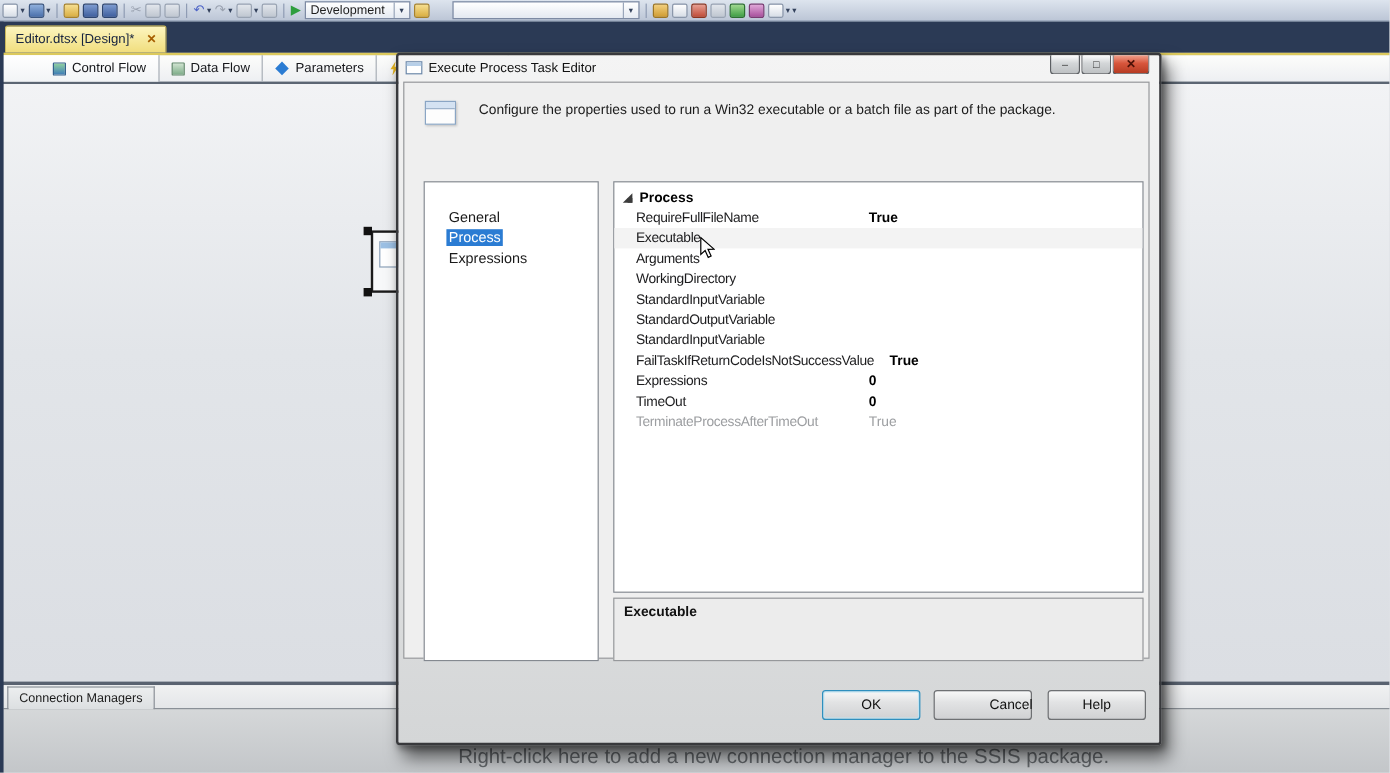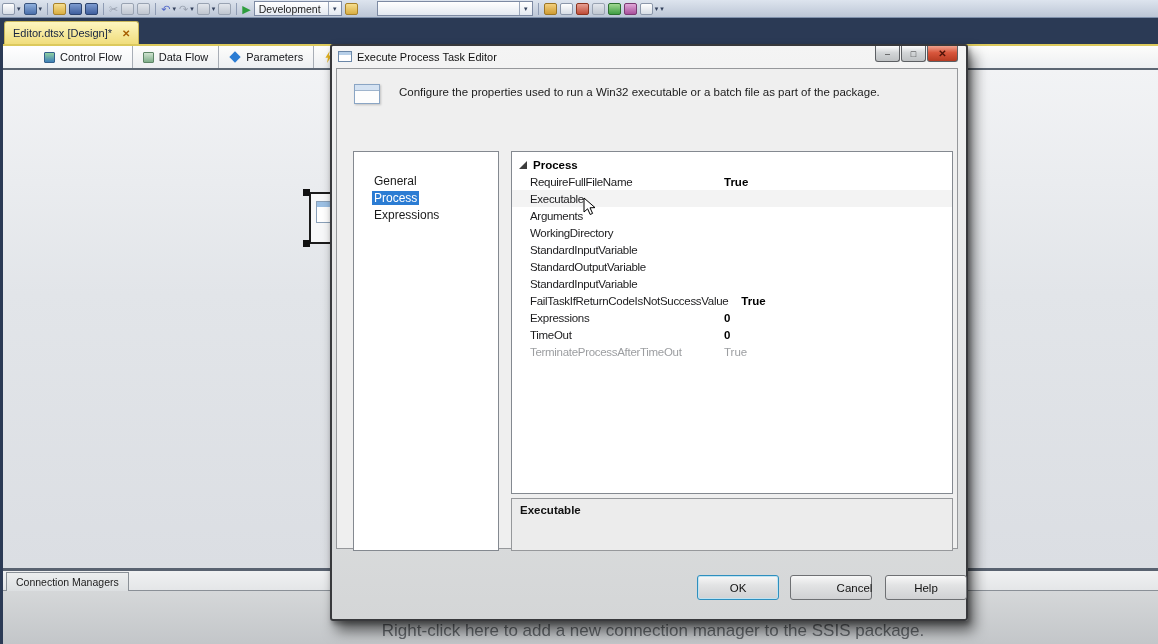--- a/index.html
+++ b/index.html
@@ -124,21 +124,21 @@
   .cursor-arrow { position:absolute; left:71px; top:45px; z-index:3; }
 
   .help-panel { position:absolute; left:174px; top:429px; width:442px; height:53px;
     background:#ececec; border:1px solid #96989b; padding:5px 8px; }
   .help-title { font-size:11.5px; font-weight:bold; color:#111; }
   .help-text { font-size:11.5px; color:#1b1b1b; margin-top:3px; }
 
   .dlg-btn { position:absolute; top:506px; width:82px; height:25px; border-radius:3px;
     border:1px solid #6e7073; background:linear-gradient(#f8f8f8,#e2e3e4 40%,#d0d1d3);
     font-size:11.5px; color:#111; display:flex; align-items:center; justify-content:center;
-    font-family:"Liberation Sans", sans-serif;margin-left:12px; }
+    font-family:"Liberation Sans", sans-serif; }
   .dlg-btn.ok { left:348px; border-color:#2e8fbe; box-shadow:inset 0 0 0 1px #bfe3f2; }
   .dlg-btn.cancel { left:441px;padding-left:47px; }
   .dlg-btn.helpb { left:536px; }
 </style>
 </head>
 <body>
 
 <div class="toolbar">
   <span class="ticon t-page"></span>
   <span class="tdd">▾</span>

